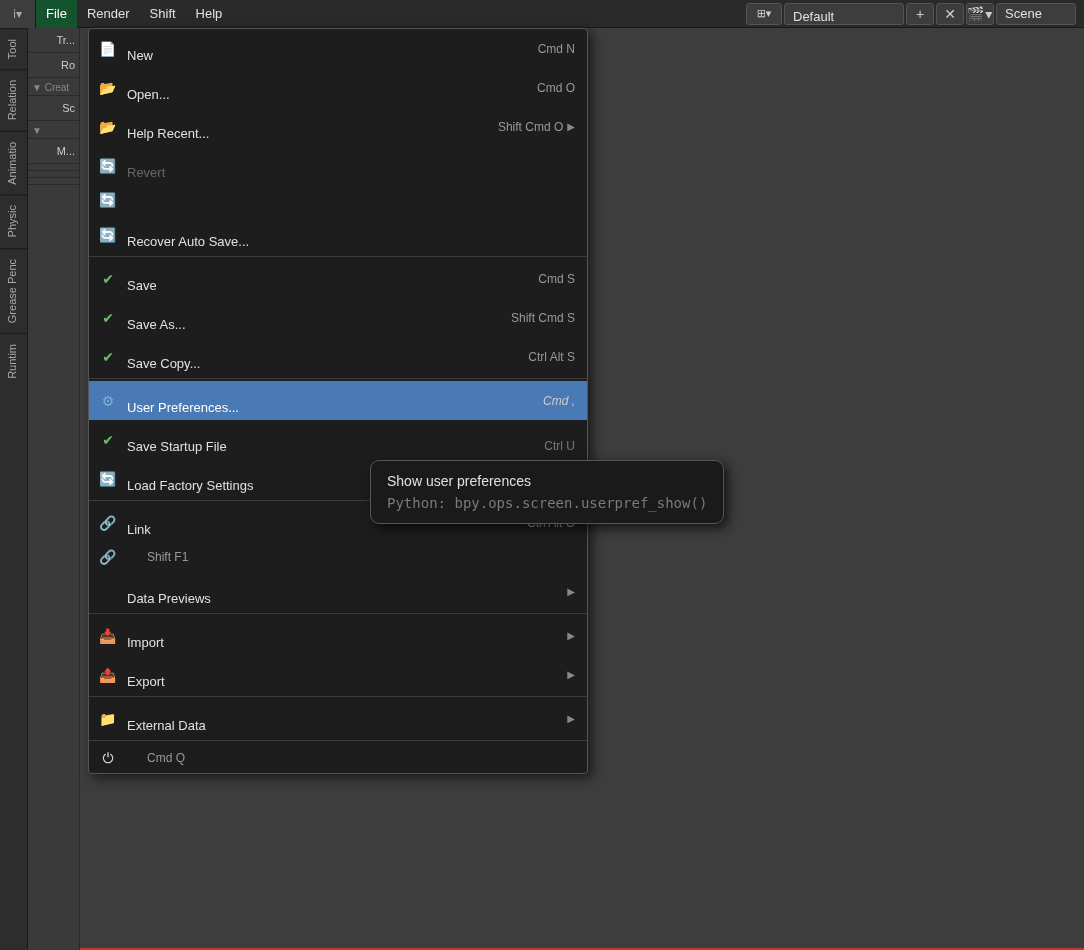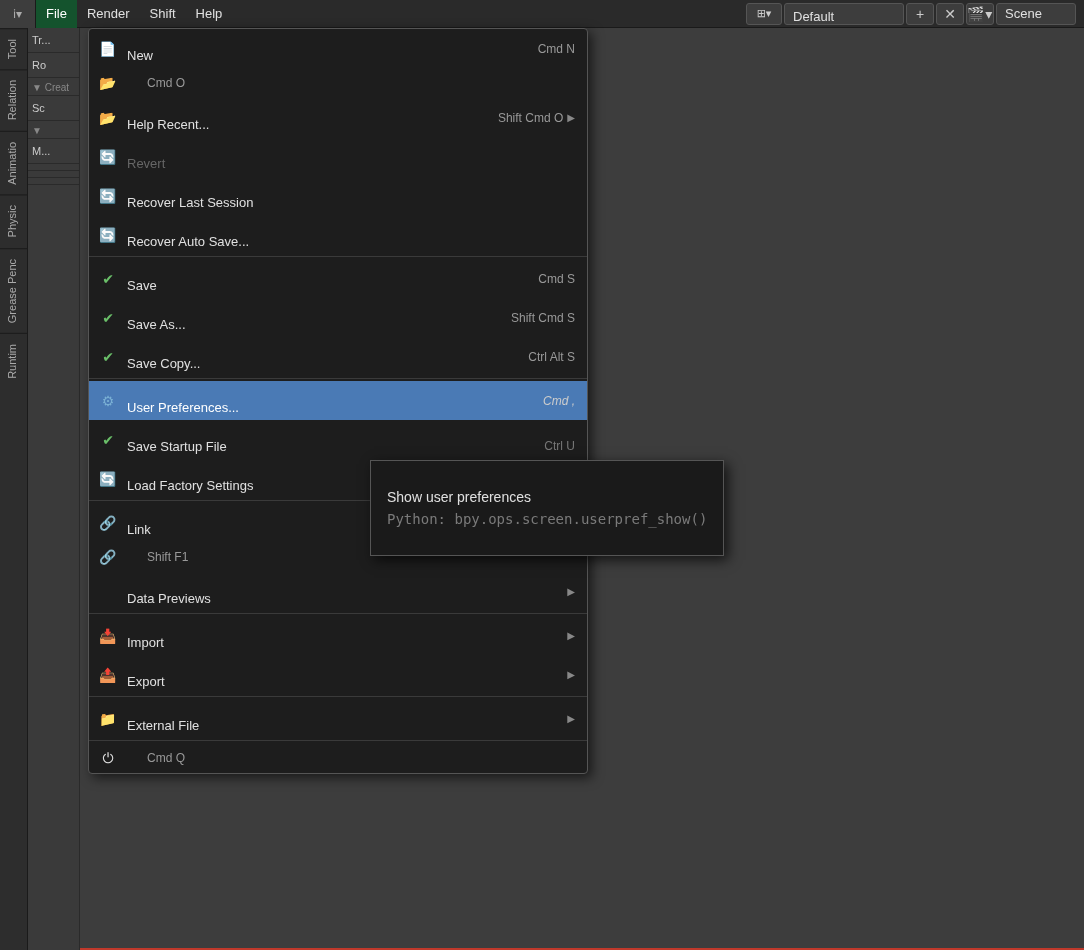--- a/index.html
+++ b/index.html
@@ -155,21 +155,21 @@
       top: 28px;
       width: 52px;
       height: calc(100% - 28px);
       background: #3a3a3a;
       border-right: 1px solid #2a2a2a;
     }
 
     .inner-left-btn {
       width: 100%;
       padding: 6px 4px;
-      text-align: left;
+      text-align: right;
       font-size: 11px;
       color: #ccc;
       border-bottom: 1px solid #2a2a2a;
       cursor: pointer;
       background: #3a3a3a;
     }
 
     .inner-left-section {
       padding: 4px 4px 2px;
       font-size: 10px;
@@ -262,22 +262,22 @@
       margin-left: 4px;
     }
 
     
     .tooltip-popup {
       position: absolute;
       left: 370px;
       top: 460px;
       background: #1a1a1a;
       border: 1px solid #555;
-      border-radius: 0;
-      padding: 28px 16px;
+      border-radius: 9px;
+      padding: 12px 16px;
       z-index: 300;
       min-width: 300px;
       box-shadow: 4px 4px 12px rgba(0,0,0,0.7);
     }
 
     .tooltip-title {
       font-size: 14px;
       color: #e0e0e0;
       margin-bottom: 6px;
       font-weight: normal;
@@ -401,38 +401,38 @@
 <div class="dropdown-menu">
 
   <div class="dropdown-item">
     <span class="item-icon icon-new">📄</span>
     <span class="item-label">New</span>
     <span class="item-shortcut">Cmd N</span>
   </div>
 
   <div class="dropdown-item">
     <span class="item-icon icon-open">📂</span>
+    <span class="item-label">Open...</span>
     <span class="item-shortcut">Cmd O</span>
   </div>
 
   <div class="dropdown-item">
     <span class="item-icon icon-recent">📂</span>
     <span class="item-label">Help Recent...</span>
     <span class="item-shortcut">Shift Cmd O</span>
     <span class="submenu-arrow">▶</span>
   </div>
 
   <div class="dropdown-item disabled">
     <span class="item-icon icon-revert">🔄</span>
     <span class="item-label">Revert</span>
   </div>
 
   <div class="dropdown-item">
     <span class="item-icon icon-recover">🔄</span>
-    <span class="item-label">Recover Last Session</span>
   </div>
 
   <div class="dropdown-item">
     <span class="item-icon icon-recover">🔄</span>
     <span class="item-label">Recover Auto Save...</span>
   </div>
   <div class="dropdown-divider"></div>
 
   <div class="dropdown-item">
     <span class="item-icon icon-save">✔</span>
@@ -497,21 +497,21 @@
 
   <div class="dropdown-item">
     <span class="item-icon icon-export">📤</span>
     <span class="item-label">Export</span>
     <span class="submenu-arrow">▶</span>
   </div>
   <div class="dropdown-divider"></div>
 
   <div class="dropdown-item">
     <span class="item-icon icon-extdata">📁</span>
-    <span class="item-label">External File</span>
+    <span class="item-label">External Data</span>
     <span class="submenu-arrow">▶</span>
   </div>
   <div class="dropdown-divider"></div>
 
   <div class="dropdown-item">
     <span class="item-icon icon-quit">⏻</span>
     <span class="item-shortcut">Cmd Q</span>
   </div>
 </div>
 

